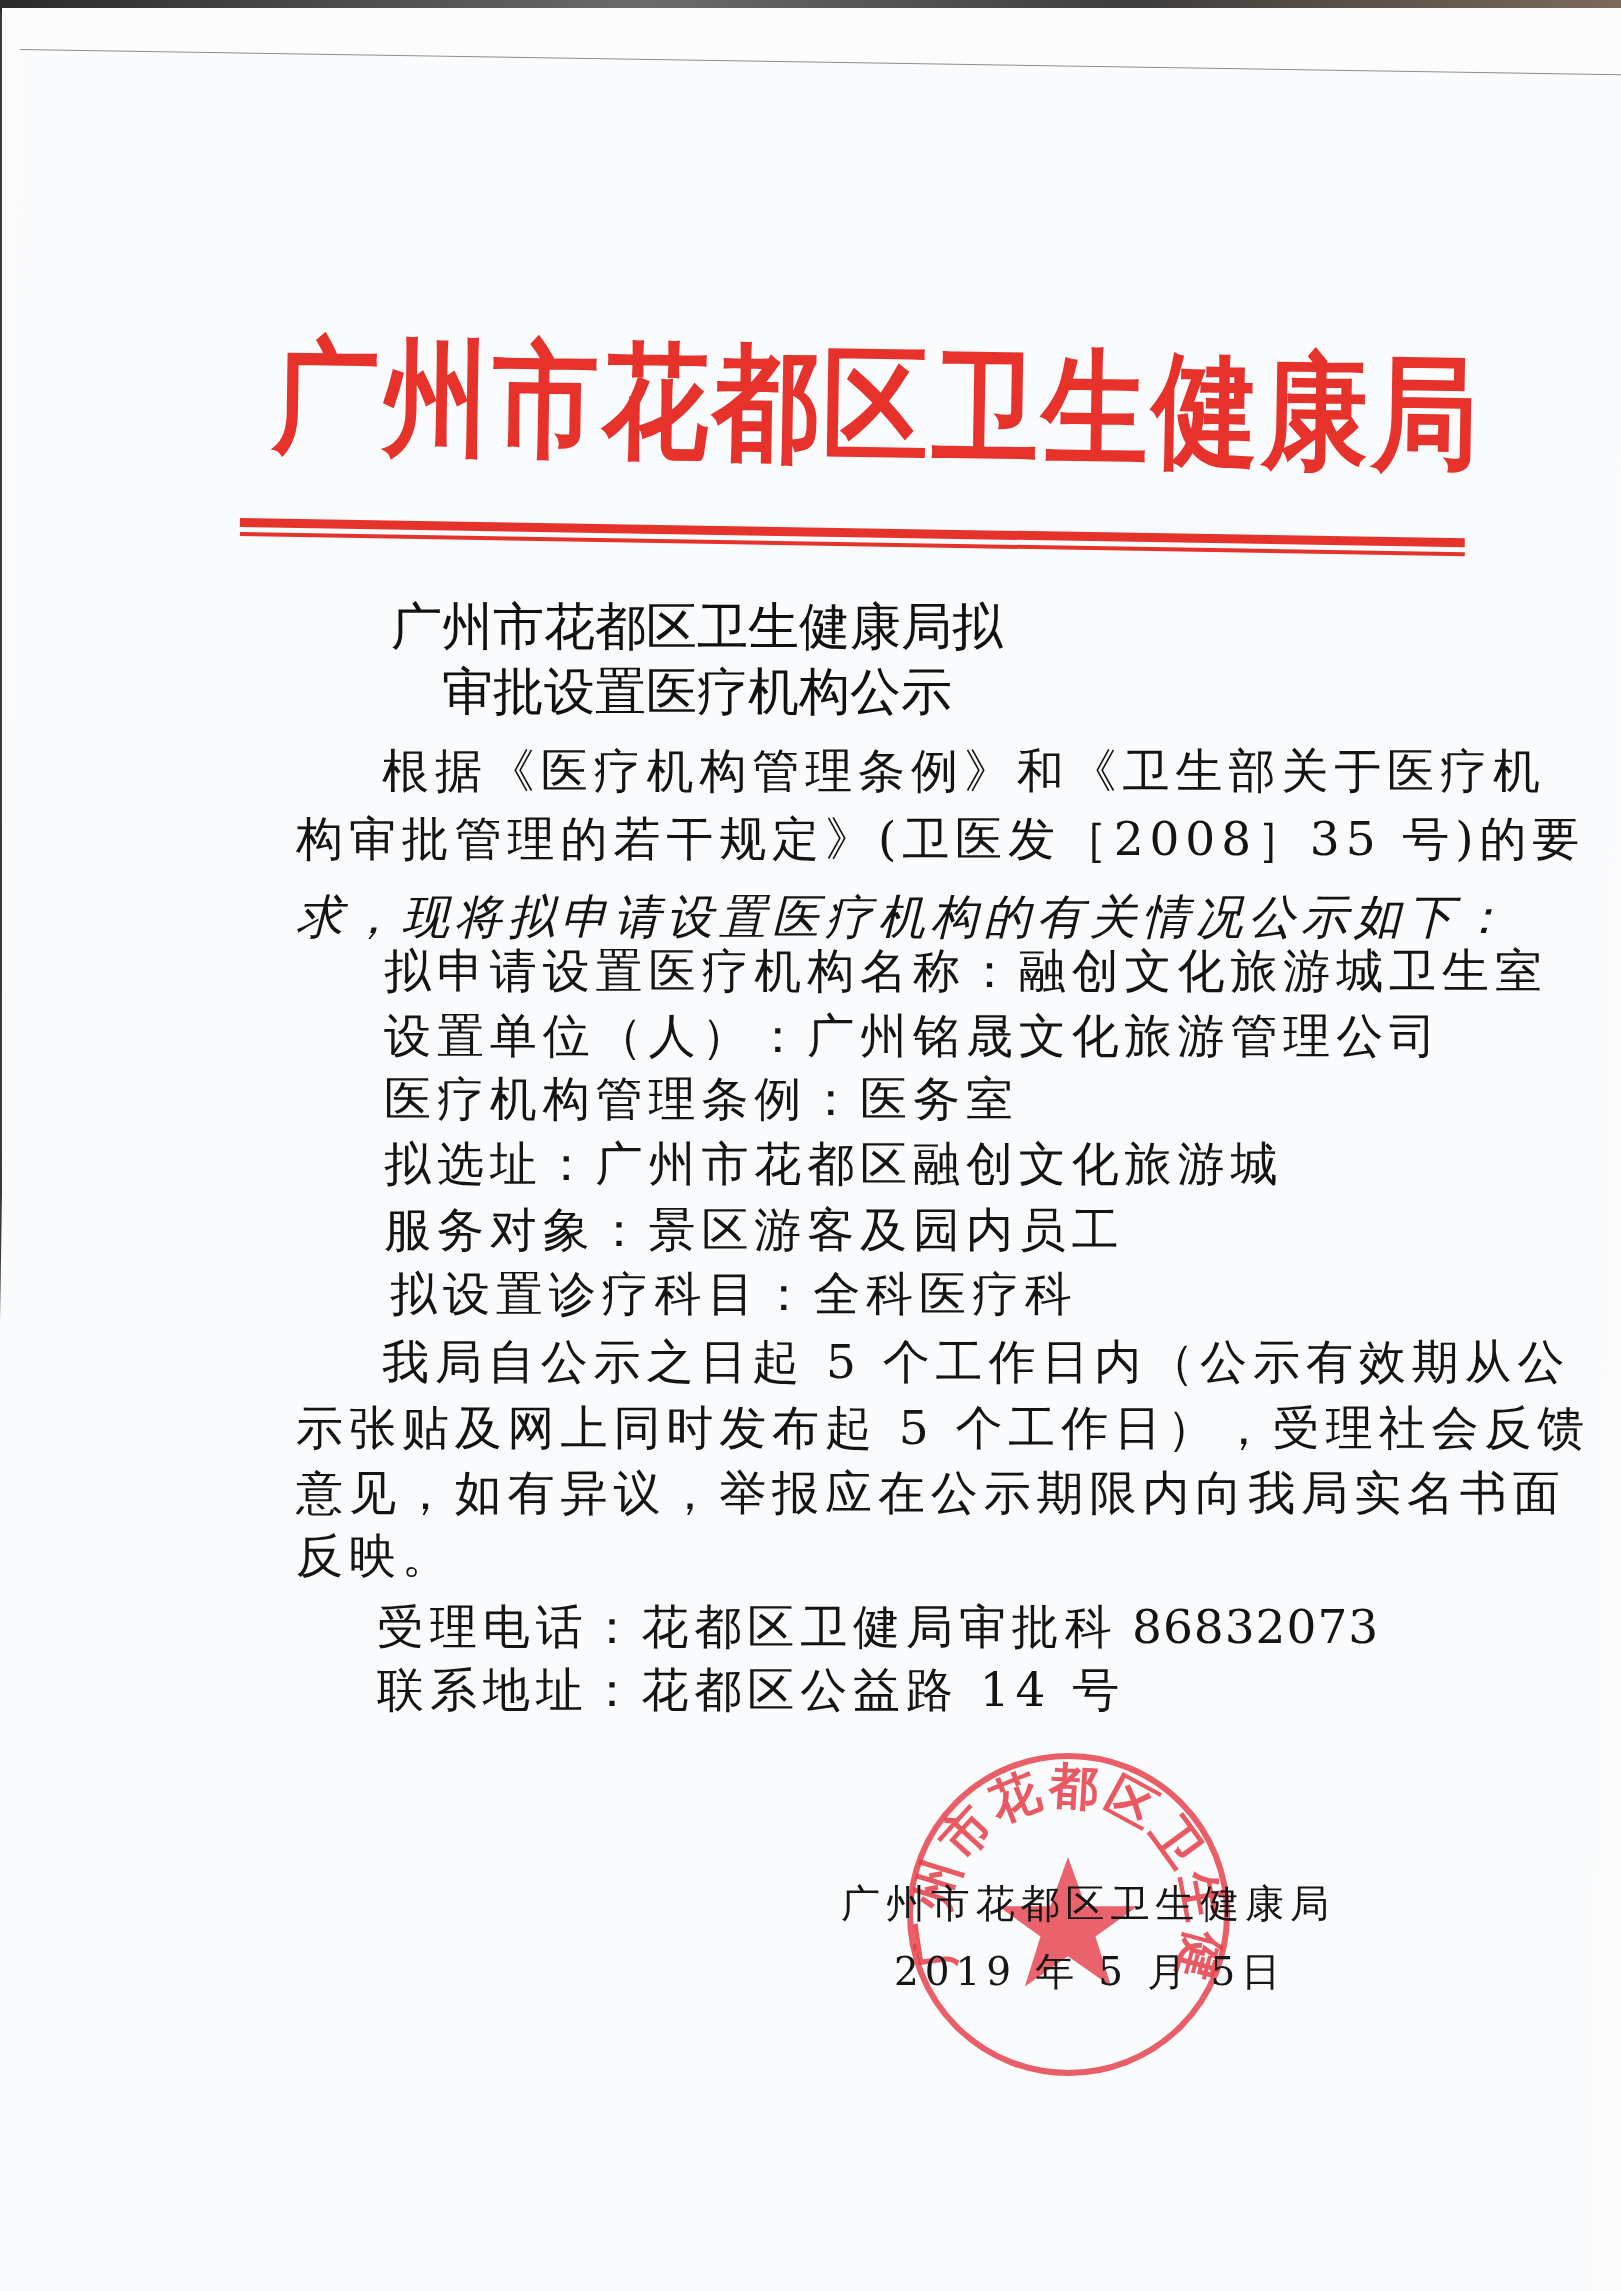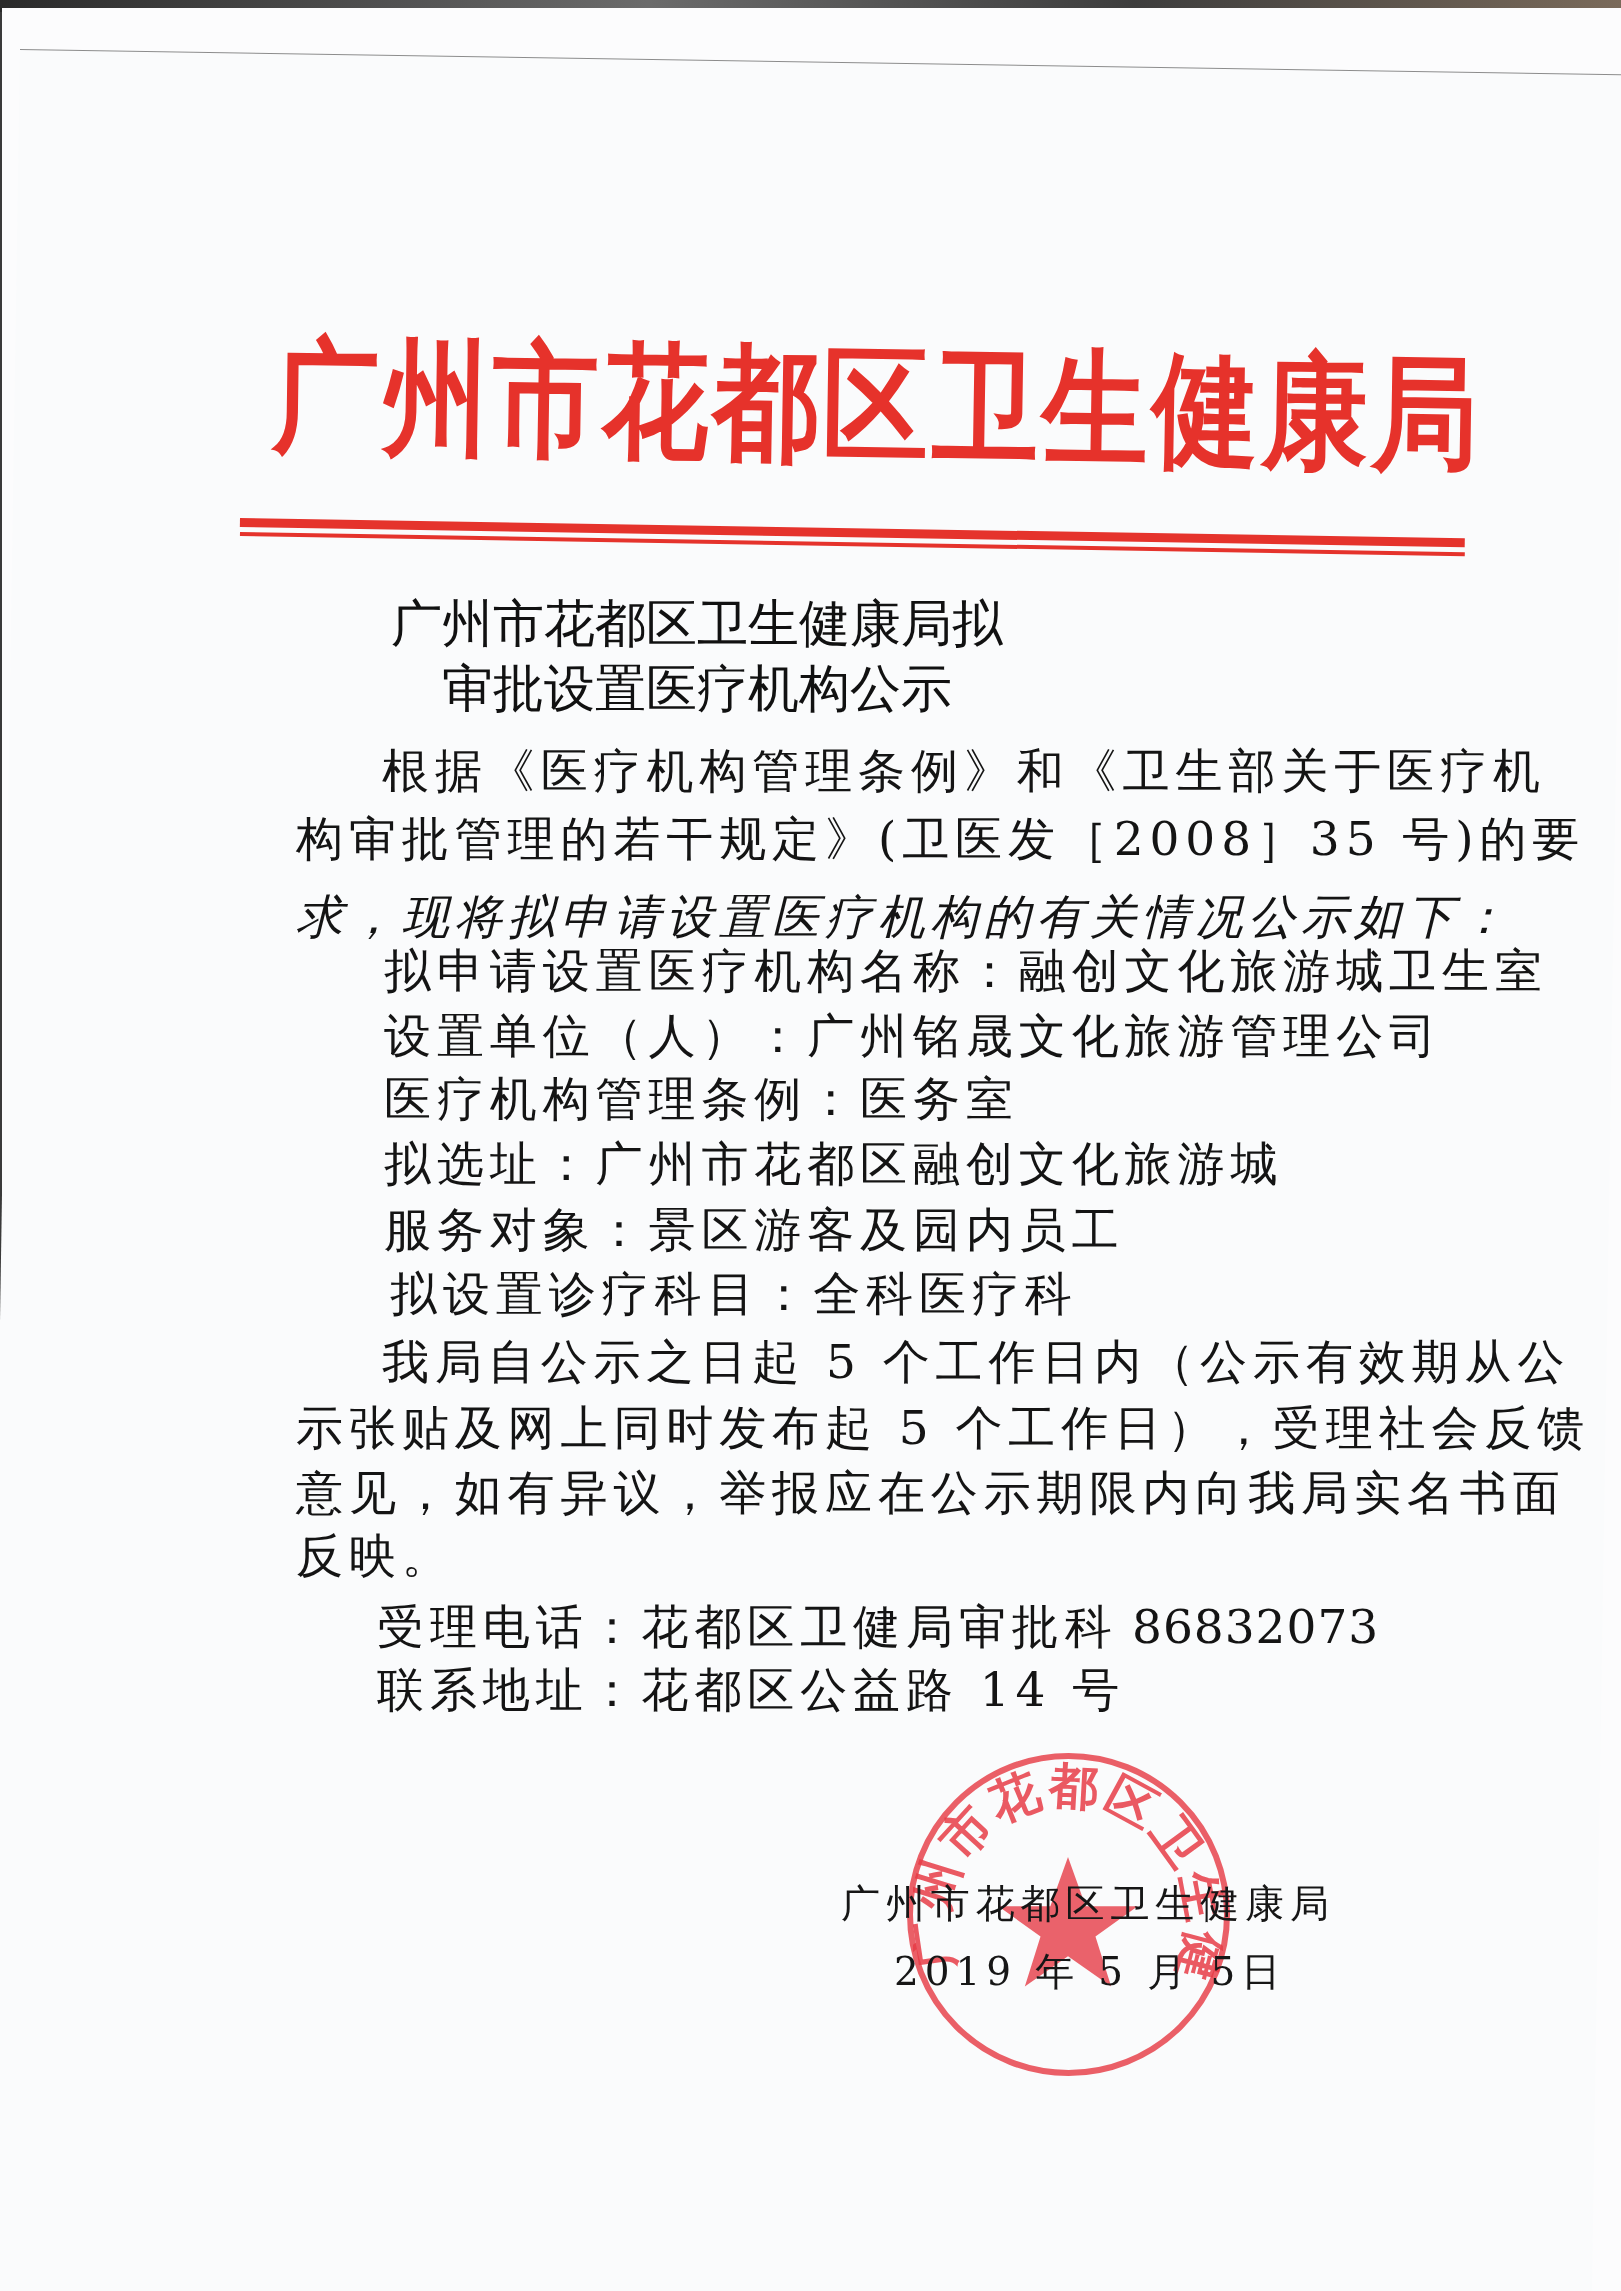--- a/index.html
+++ b/index.html
@@ -30,21 +30,21 @@
       transform: rotate(0.9deg) scaleY(1.18); transform-origin: 0 0;
     }
     .red-rule {
       position: absolute; left: 240px; width: 1225px;
       background: #e5332c; transform: rotate(0.95deg); transform-origin: 0 0;
     }
     .red-rule.thick { top: 518px; height: 8.8px; }
     .red-rule.thin { top: 532px; height: 3.9px; }
     .doc-title {
       position: absolute; left: 0; width: 1394px; text-align: center;
-      font-family: Liberation Mono, monospace;
+      font-family: Liberation Serif, serif;
       font-size: 51px; color: #111; line-height: 1; white-space: nowrap;
     }
     .doc-title.l1 { top: 602px; }
     .doc-title.l2 { top: 667px; }
     .body-text {
       position: absolute; font-size: 47px; color: #141414; white-space: nowrap;
       letter-spacing: 5.9px; line-height: 1;
       font-family: "DejaVu Serif", "Liberation Serif", serif;
     }
     .stamp {

